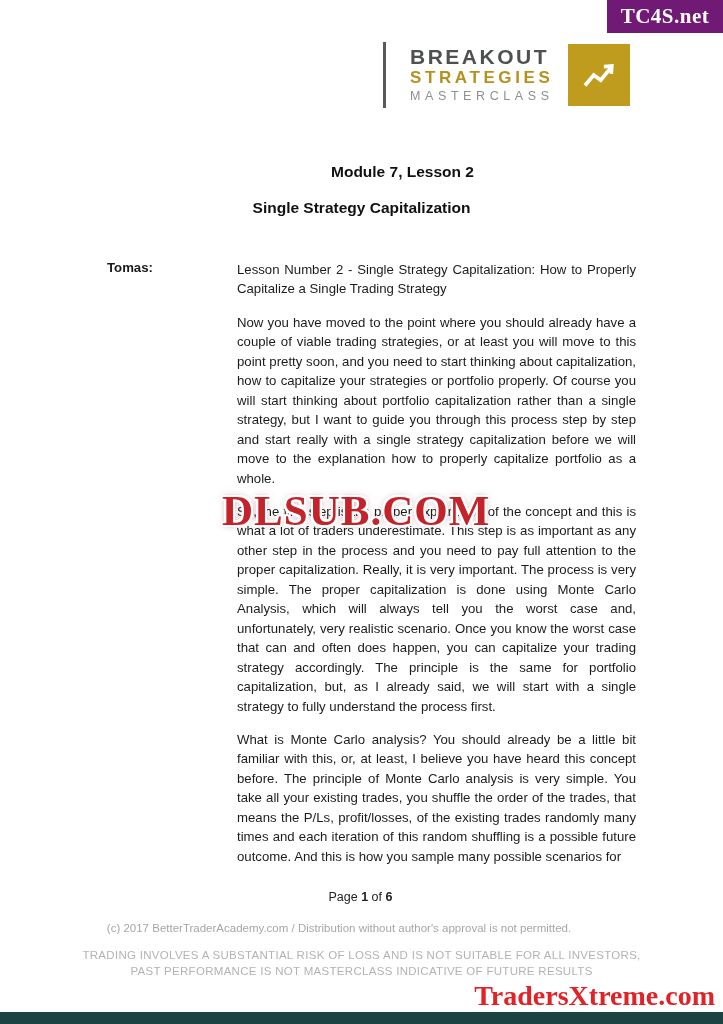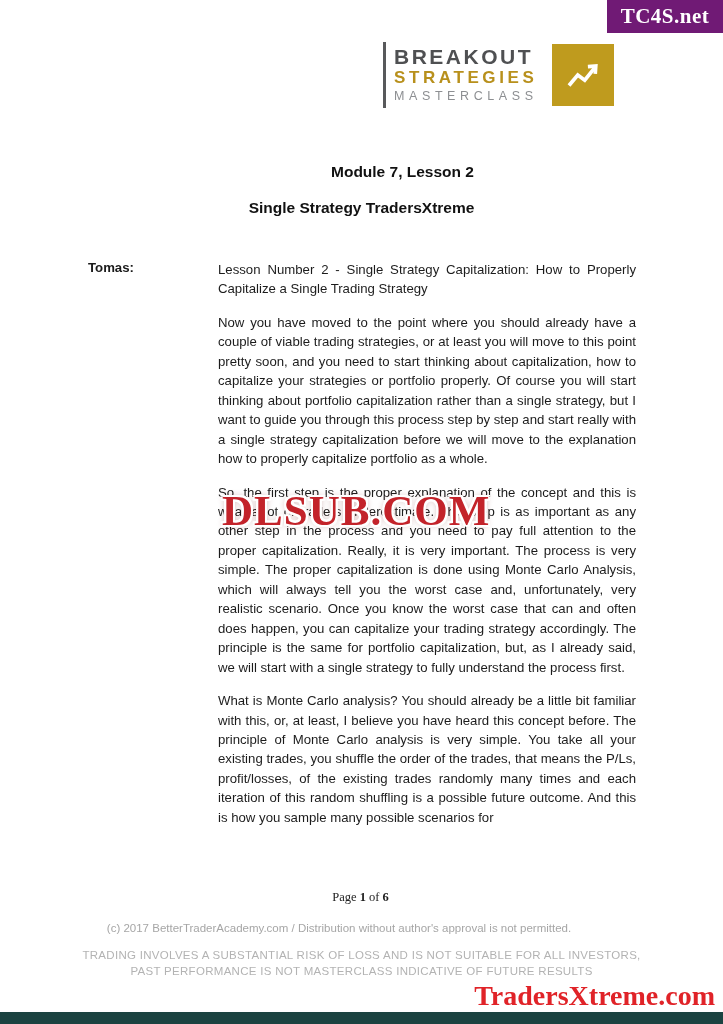--- a/index.html
+++ b/index.html
@@ -14,54 +14,54 @@
     display:flex;align-items:center;justify-content:center;
   }
   .tc4s-text{
     color:#ffffff;font-weight:bold;font-size:21px;
     font-family:"Liberation Serif",serif;letter-spacing:0.5px;
   }
 
   
   .logo{position:absolute;top:42px;left:383px;display:flex;align-items:center;}
   .logo-bar{width:3px;height:66px;background:#58595b;}
-  .logo-text{margin-left:8px;display:flex;flex-direction:column;justify-content:center;}
+  .logo-text{margin-left:24px;display:flex;flex-direction:column;justify-content:center;}
   .logo-line1{font-size:21px;font-weight:bold;letter-spacing:2.5px;color:#4f5052;line-height:23px;}
   .logo-line2{font-size:17px;font-weight:bold;letter-spacing:3.6px;color:#b8901c;line-height:20px;}
   .logo-line3{font-size:12.5px;letter-spacing:4.6px;color:#8d8f92;line-height:17px;}
   .logo-icon{width:62px;height:62px;background:#bf9b1e;margin-left:14px;
     display:flex;align-items:center;justify-content:center;}
 
   
   .doc-title,.doc-subtitle{
     position:absolute;left:0;width:723px;text-align:center;
     font-weight:bold;font-size:15.5px;color:#111;
   }
   .doc-title{top:163px;margin-left:41px;}
   .doc-subtitle{top:199px;}
 
   
   .body-block{position:absolute;top:260px;left:88px;width:548px;display:flex;}
-  .speaker-col{width:130px;flex:0 0 130px;font-size:13.2px;font-weight:bold;color:#1a1a1a;}
+  .speaker-col{width:130px;flex:0 0 130px;font-size:13.2px;font-weight:bold;color:#1a1a1a;margin-left:19px;}
   .para-col{width:418px;font-size:13.2px;line-height:19.45px;text-align:justify;color:#1c1c1c;}
   .para-col p{margin:0 0 14px 0;}
 
   
   .dlsub{
     position:absolute;top:486px;left:222px;
     font-family:"Liberation Serif",serif;font-weight:bold;font-size:43px;letter-spacing:1px;
     color:#c3232a;
     text-shadow:
       -2px 0 #fff, 2px 0 #fff, 0 -2px #fff, 0 2px #fff,
       -2px -2px #fff, 2px 2px #fff, -2px 2px #fff, 2px -2px #fff,
       0 0 7px rgba(110,20,20,0.45);
   }
 
   
-  .page-num{position:absolute;top:890px;left:0;width:721px;text-align:center;font-size:12.5px;color:#222;font-family:Liberation Serif, serif;}
+  .page-num{position:absolute;top:890px;left:0;width:721px;text-align:center;font-size:12.5px;color:#222;}
   .page-num .b{font-weight:bold;}
   .copyright{position:absolute;top:922px;left:0;width:678px;text-align:center;
     font-size:11.5px;color:#a6a6a6;}
   .disclaimer{position:absolute;top:948px;left:0;width:723px;text-align:center;
     font-size:11.5px;color:#b3b3b3;line-height:15.5px;letter-spacing:0.3px;}
 
   .txtreme{
     position:absolute;top:980px;right:8px;
     font-family:"Liberation Serif",serif;font-weight:bold;font-size:28px;color:#e02328;
     text-shadow:0 0 2px rgba(255,255,255,0.8);
@@ -87,21 +87,21 @@
     </div>
     <div class="logo-icon">
       <svg width="42" height="42" viewBox="0 0 24 24">
         <polyline points="4,18 9,12 13,15 19,7.5" fill="none" stroke="#ffffff" stroke-width="2.1"></polyline>
         <polyline points="14.8,7.2 19.3,6.9 19.0,11.4" fill="none" stroke="#ffffff" stroke-width="2.1"></polyline>
       </svg>
     </div>
   </div>
 
   <div class="doc-title">Module 7, Lesson 2</div>
-  <div class="doc-subtitle">Single Strategy TradersXtreme</div>
+  <div class="doc-subtitle">Single Strategy Capitalization</div>
 
   <div class="body-block">
     <div class="speaker-col"><span>Tomas</span><span>:</span></div>
     <div class="para-col">
       <p>Lesson Number 2 - Single Strategy Capitalization: How to Properly Capitalize a Single Trading Strategy</p>
       <p>Now you have moved to the point where you should already have a couple of viable trading strategies, or at least you will move to this point pretty soon, and you need to start thinking about capitalization, how to capitalize your strategies or portfolio properly. Of course you will start thinking about portfolio capitalization rather than a single strategy, but I want to guide you through this process step by step and start really with a single strategy capitalization before we will move to the explanation how to properly capitalize portfolio as a whole.</p>
       <p>So, the first step is the proper explanation of the concept and this is what a lot of traders underestimate. This step is as important as any other step in the process and you need to pay full attention to the proper capitalization. Really, it is very important. The process is very simple. The proper capitalization is done using Monte Carlo Analysis, which will always tell you the worst case and, unfortunately, very realistic scenario. Once you know the worst case that can and often does happen, you can capitalize your trading strategy accordingly. The principle is the same for portfolio capitalization, but, as I already said, we will start with a single strategy to fully understand the process first.</p>
       <p>What is Monte Carlo analysis? You should already be a little bit familiar with this, or, at least, I believe you have heard this concept before. The principle of Monte Carlo analysis is very simple. You take all your existing trades, you shuffle the order of the trades, that means the P/Ls, profit/losses, of the existing trades randomly many times and each iteration of this random shuffling is a possible future outcome. And this is how you sample many possible scenarios for</p>
     </div>
   </div>

